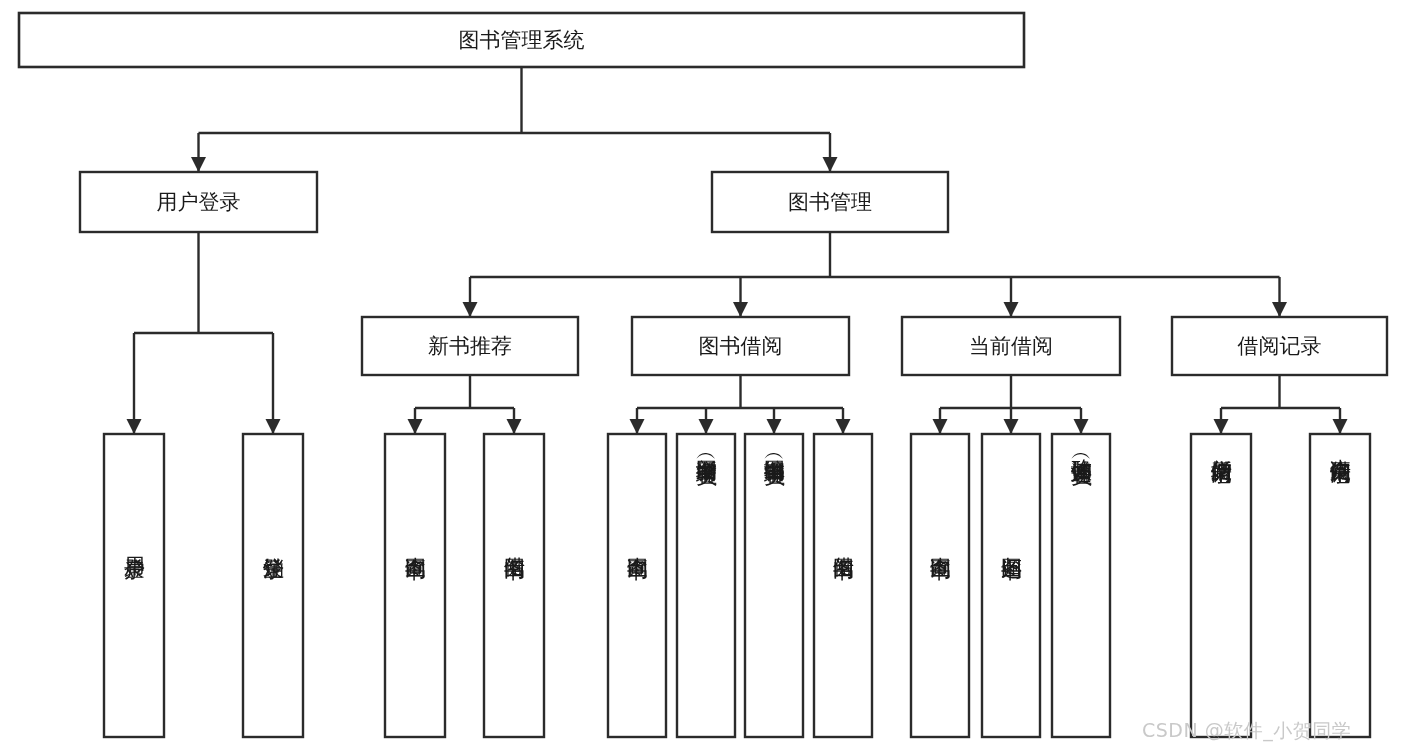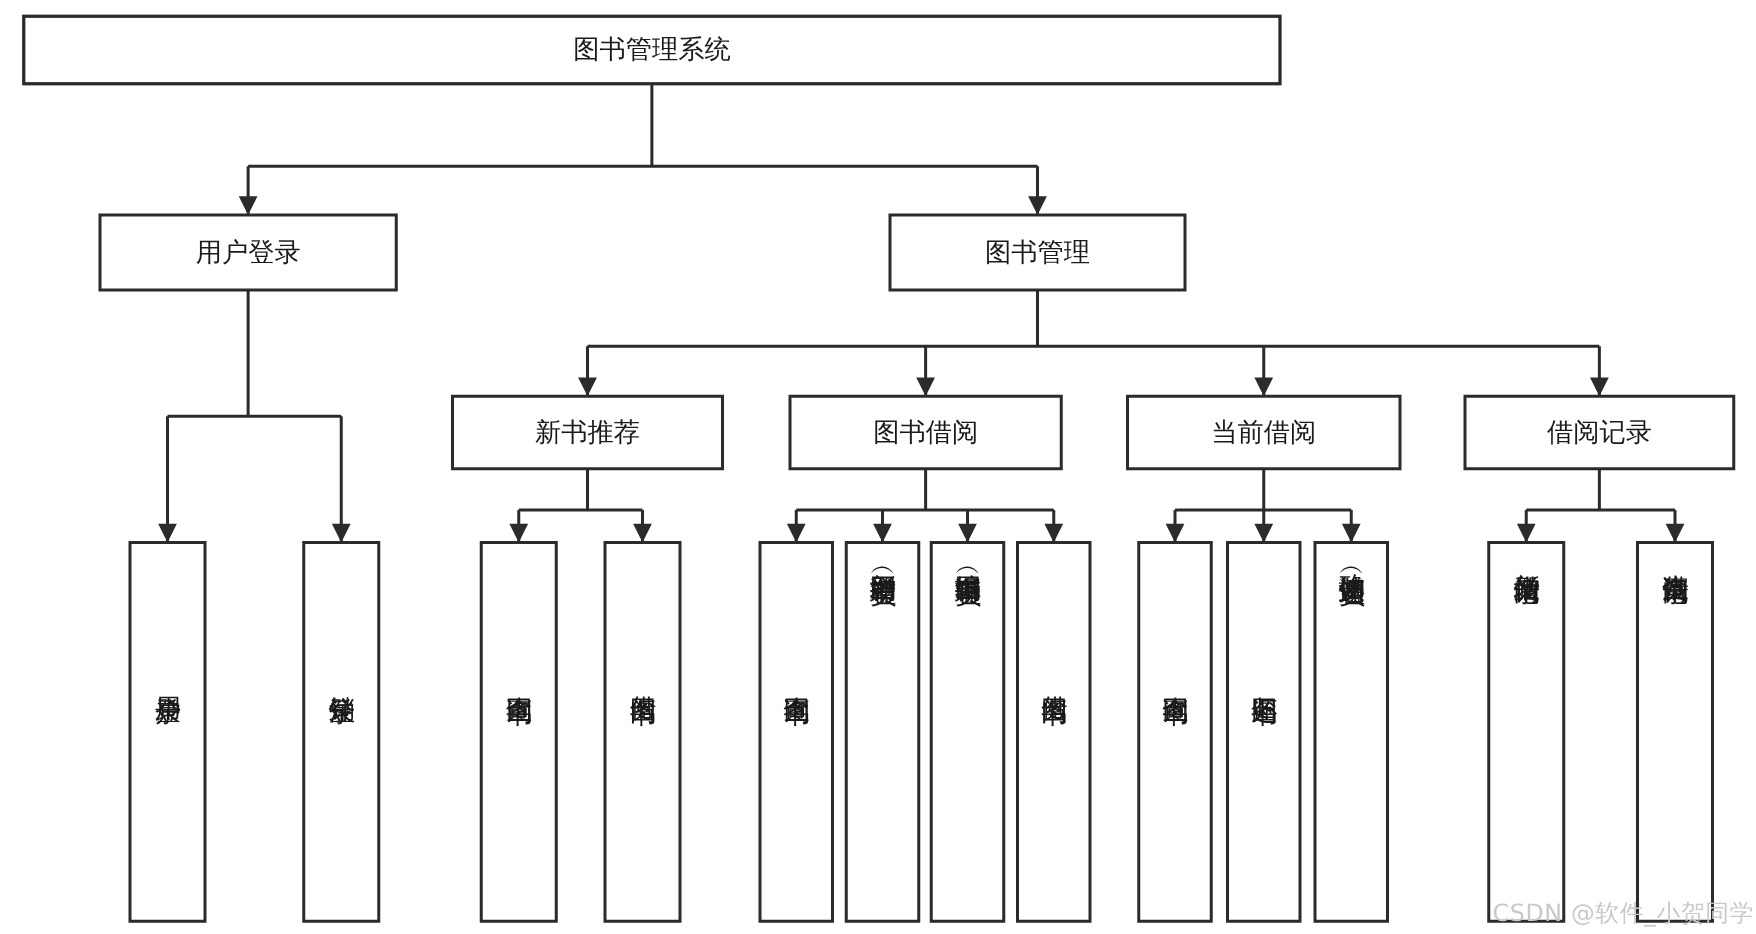--- a/index.html
+++ b/index.html
@@ -185,15 +185,15 @@
       <div class="node-label-v" style="left: 694px; top: 442px;">新增图书（管理员）</div>
       <div class="node-label-v" style="left: 762px; top: 442px;">编辑图书（管理员）</div>
       <div class="node-label-v" style="left: 831px; top: 539.5px;">借阅图书</div>
       <div class="node-label-v" style="left: 928px; top: 539.5px;">查询图书</div>
       <div class="node-label-v" style="left: 999px; top: 539.5px;">归还图书</div>
       <div class="node-label-v" style="left: 1069px; top: 442px;">确认归还（管理员）</div>
       <div class="node-label-v" style="left: 1209px; top: 442px;">新增借阅记录</div>
       <div class="node-label-v" style="left: 1328px; top: 442px;">查询借阅记录</div>
     </div>
 
-  <div class="watermark" id="watermark" style="left:1194px; top:718px;">CSDN @软件_小贺同学</div>
+  <div class="watermark" id="watermark" style="left:1142px; top:718px;">CSDN @软件_小贺同学</div>
 
 </div>
 
 </body></html>

